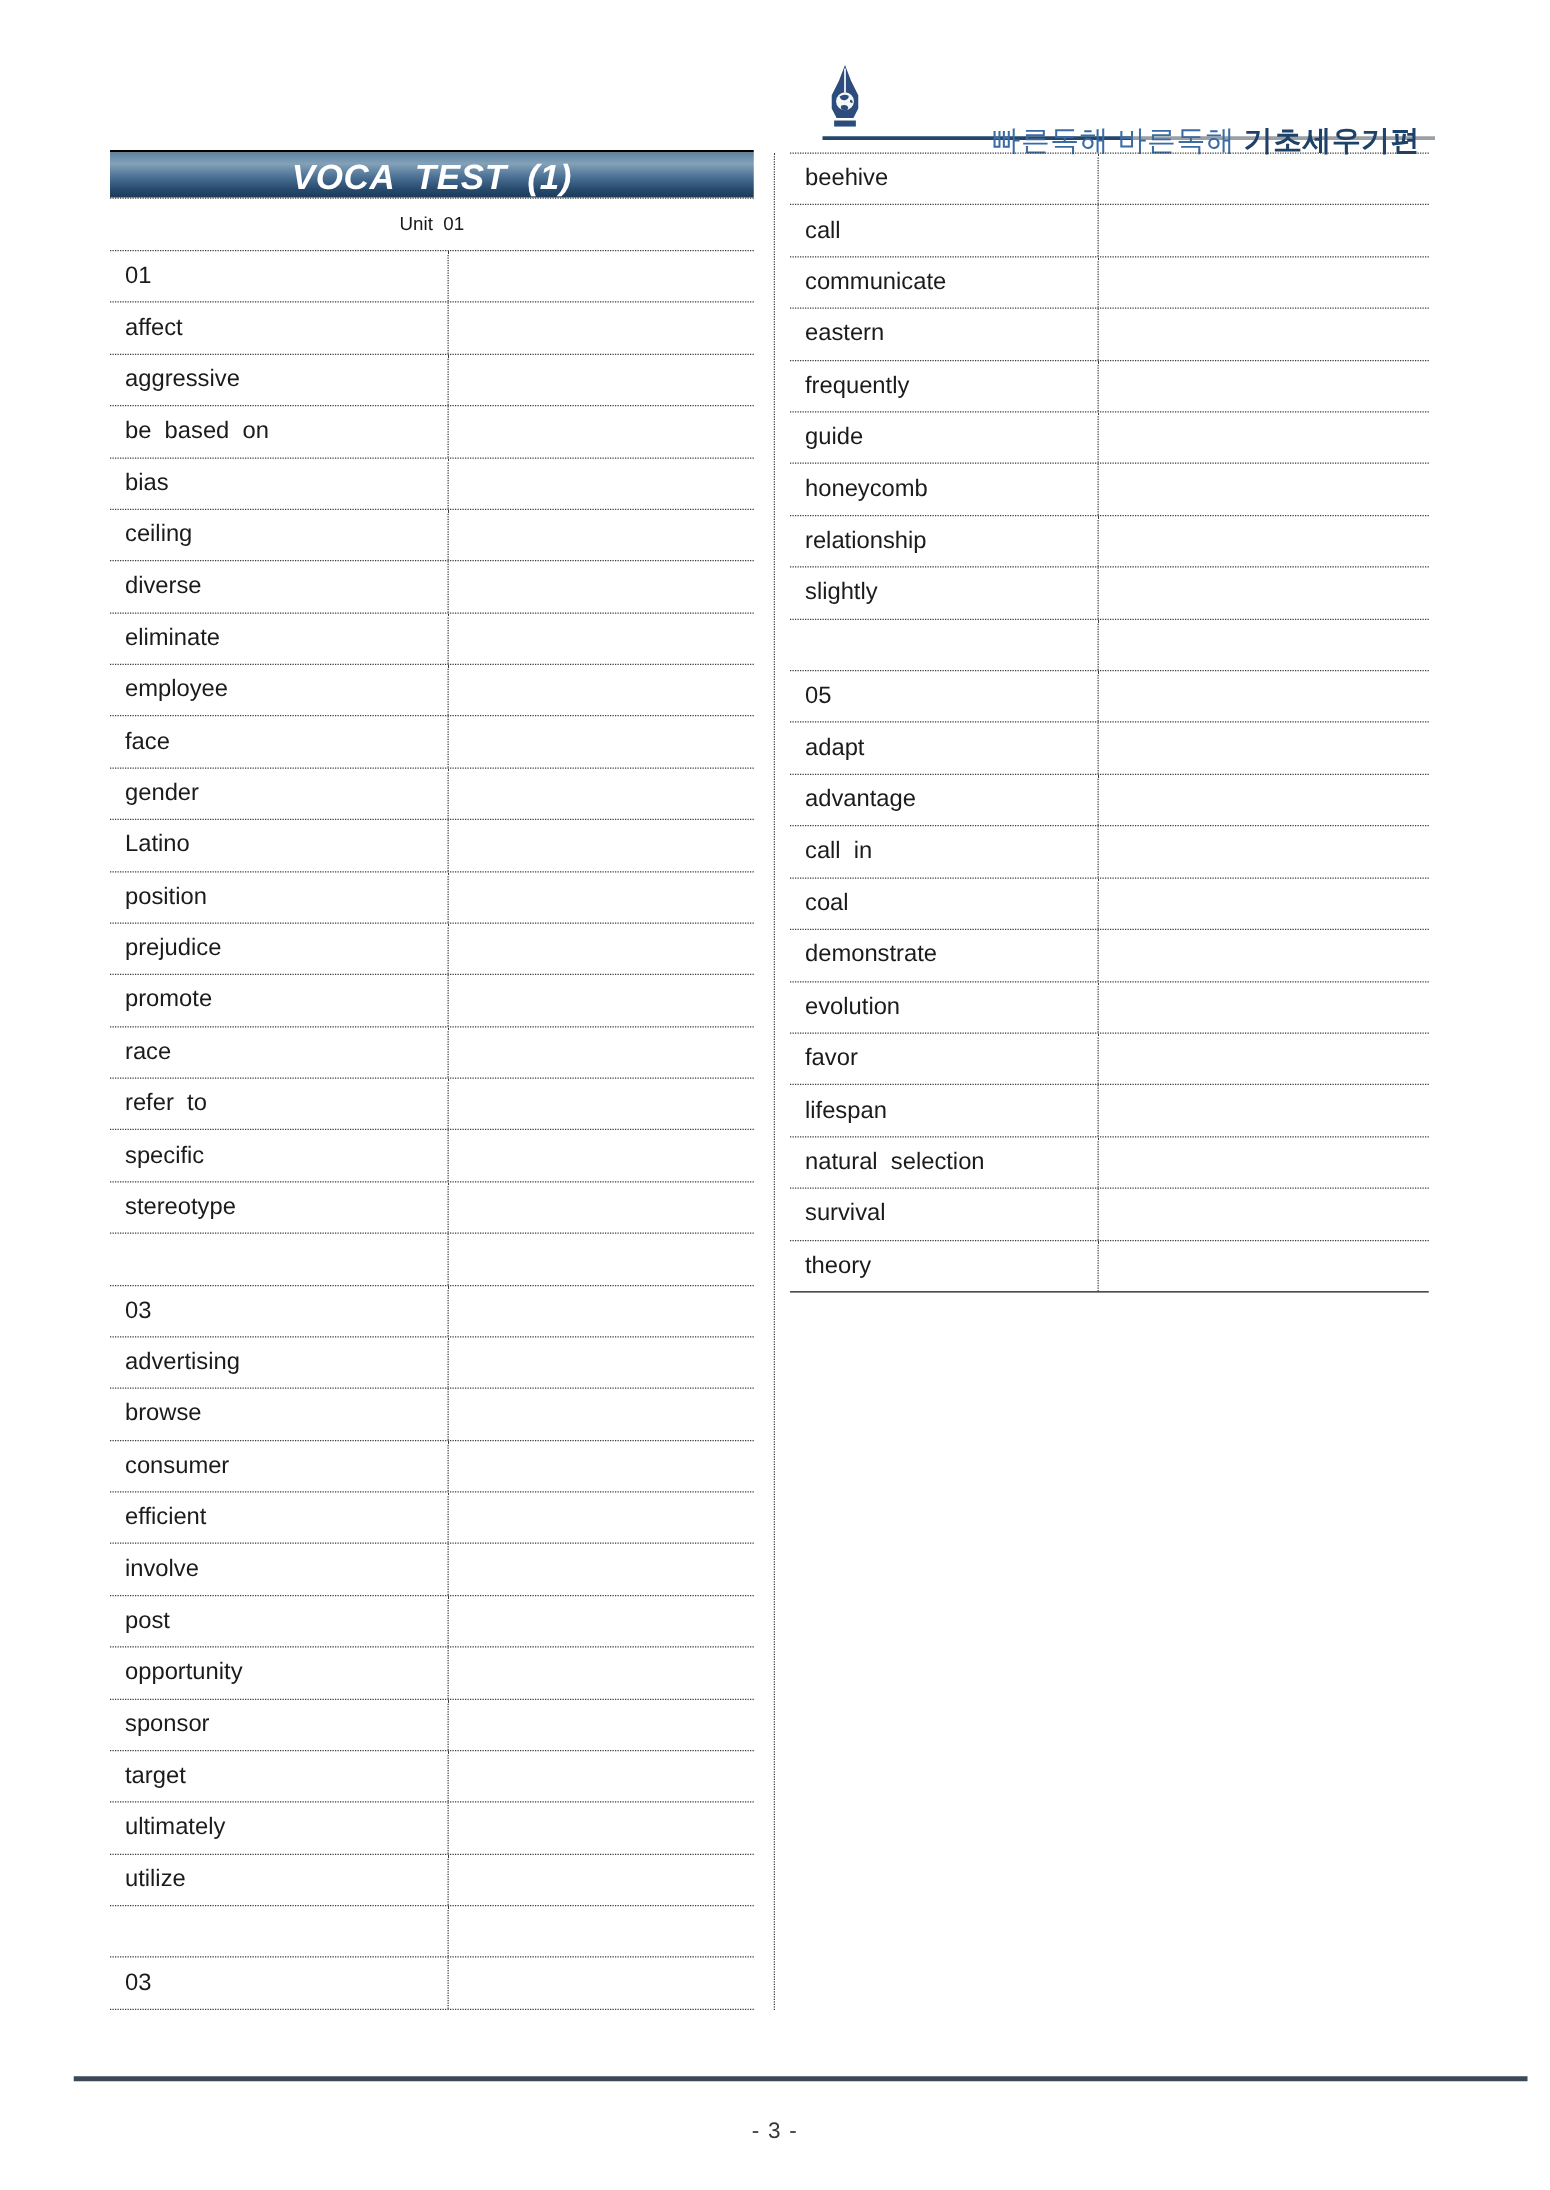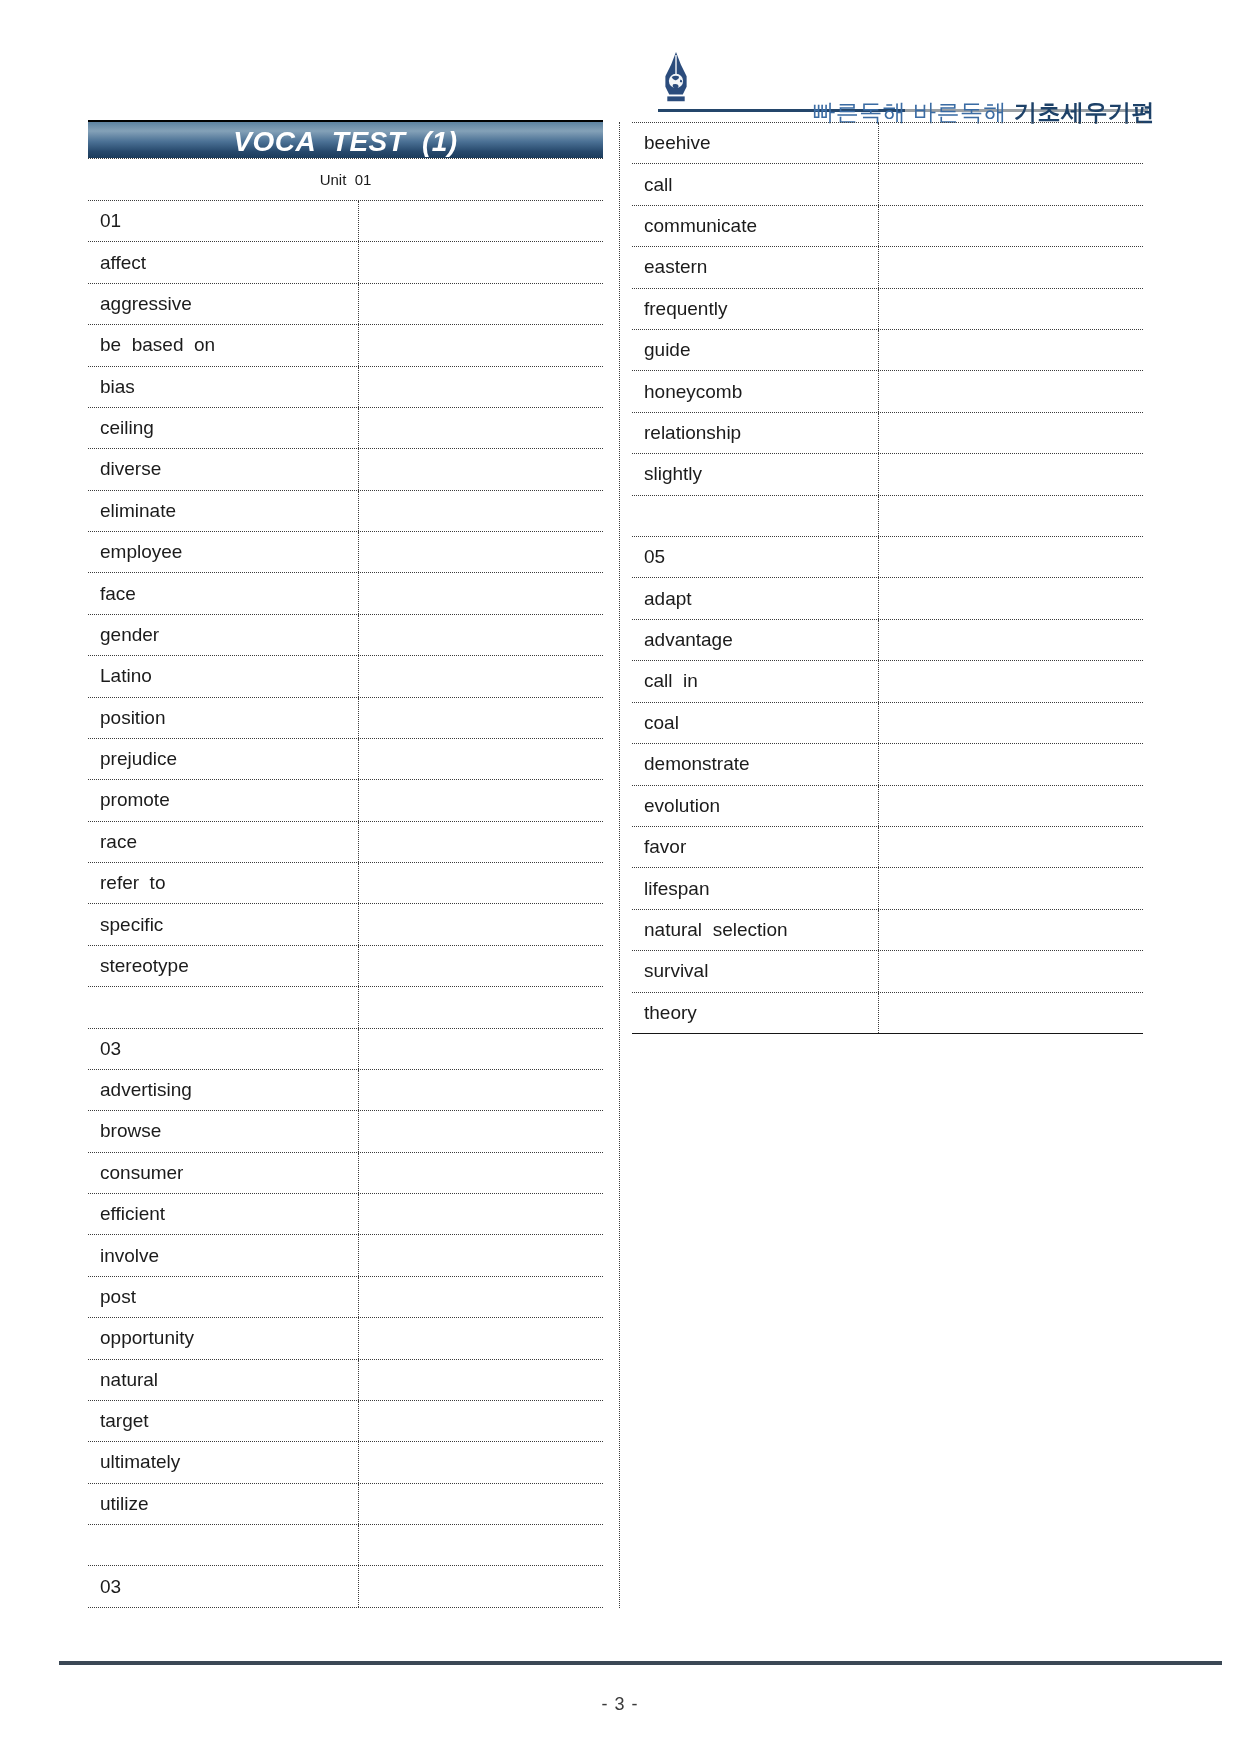--- a/index.html
+++ b/index.html
@@ -3,21 +3,21 @@
 <meta charset="utf-8">
 <style>
   html,body{margin:0;padding:0;background:#ffffff;}
   body{font-family:"Liberation Sans","DejaVu Sans",sans-serif;}
   .page{position:relative;width:1240px;height:1752px;background:#fff;overflow:hidden;}
 
   
   .logo{position:absolute;left:659px;top:52px;width:34px;height:56px;}
   .logo-rule-dark{position:absolute;left:658px;top:109px;width:247px;height:3px;background:#24466b;}
   .logo-rule-gray{position:absolute;left:905px;top:109px;width:243px;height:3px;background:#9aa0a5;}
-  .header-title{position:absolute;top:70px;right:85px;font-size:23px;letter-spacing:.5px;white-space:pre-wrap;}
+  .header-title{position:absolute;top:70px;right:104px;font-size:23px;letter-spacing:.5px;white-space:pre-wrap;}
   .header-title .t-reg{color:#3a6ba3;font-weight:normal;}
   .header-title .t-bold{color:#1d4168;font-weight:bold;}
 
   
   .table-left{position:absolute;left:88px;top:120px;width:515px;border-top:2px solid #000;}
   .title-bar{height:36px;display:flex;align-items:flex-end;justify-content:center;
     background:linear-gradient(180deg,#5d83a1 0%,#84a1b8 25%,#4a7094 55%,#27496c 82%,#1c3c5c 100%);
     color:#fff;font-weight:bold;font-size:28px;letter-spacing:.5px;white-space:pre-wrap;font-style:italic;}
   .unit-row{height:41px;display:flex;align-items:center;justify-content:center;
     border-top:1px dotted #3c3c3c;border-bottom:1px dotted #3c3c3c;
@@ -180,21 +180,21 @@
         </div>
         <div class="row">
           <div class="cell word">post</div>
           <div class="cell answer"></div>
         </div>
         <div class="row">
           <div class="cell word">opportunity</div>
           <div class="cell answer"></div>
         </div>
         <div class="row">
-          <div class="cell word">natural</div>
+          <div class="cell word">sponsor</div>
           <div class="cell answer"></div>
         </div>
         <div class="row">
           <div class="cell word">target</div>
           <div class="cell answer"></div>
         </div>
         <div class="row">
           <div class="cell word">ultimately</div>
           <div class="cell answer"></div>
         </div>

